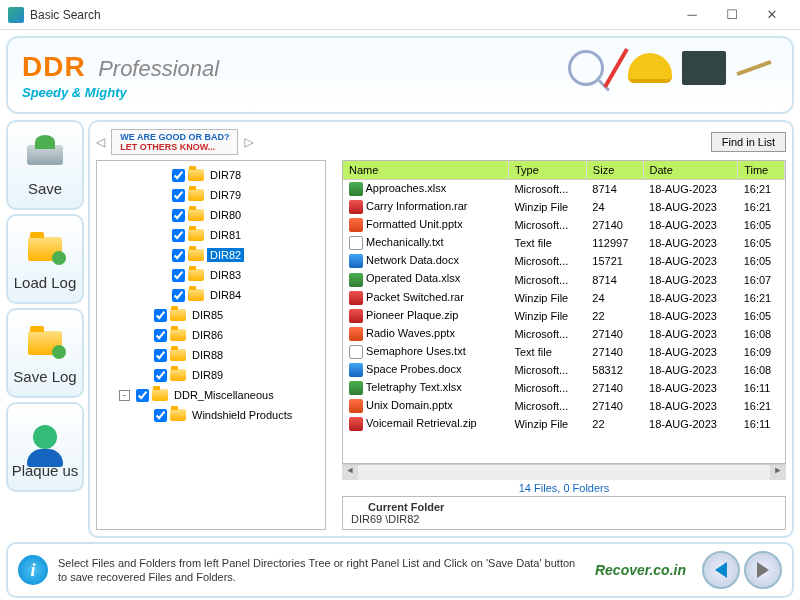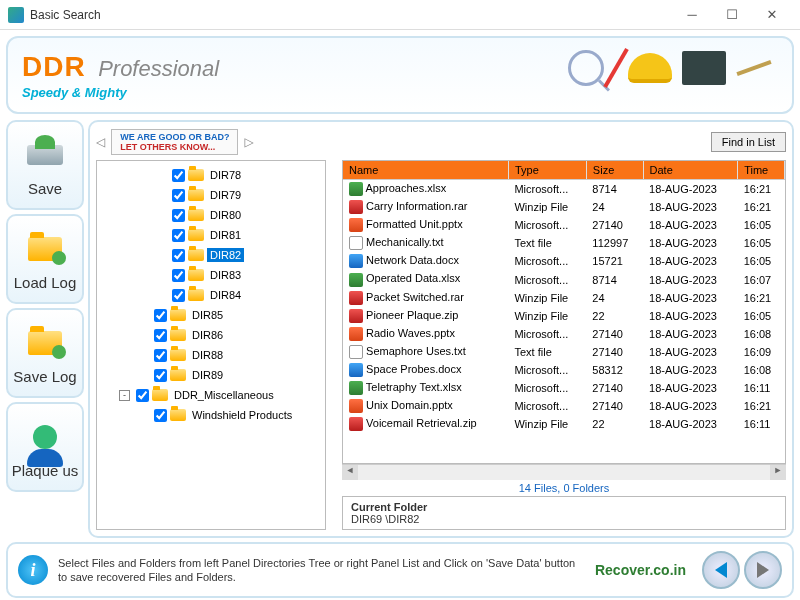--- a/index.html
+++ b/index.html
@@ -49,40 +49,40 @@
 .tnode .exp { width: 11px; height: 11px; border: 1px solid #888; font-size: 9px; line-height: 9px; text-align: center; margin-right: 3px; color: #444; background:#fff; cursor:pointer; }
 .tnode .chk { margin: 0 3px; }
 .tnode .fic { width: 16px; height: 12px; background: linear-gradient(#ffe082,#ffb300); border-radius: 2px; margin-right: 3px; display:inline-block; position:relative; }
 .tnode .fic::before { content:''; position:absolute; top:-3px; left:1px; width:7px; height:4px; background:#ffb300; border-radius:1px 1px 0 0; }
 .tnode .nm { padding: 1px 3px; }
 .tnode.sel .nm { background: #0078d7; color: #fff; }
 
 .right { flex: 1; display: flex; flex-direction: column; min-width: 0; }
 .listwrap { flex: 1; border: 1px solid #bbb; background:#fff; overflow: auto; min-height: 0; }
 table { width: 100%; border-collapse: collapse; font-size: 11px; }
-th { text-align: left; font-weight: normal; background: #f97316; border-right: 1px solid #ddd; border-bottom: 1px solid #ccc; padding: 3px 6px; position: sticky; top: 0; }
+th { text-align: left; font-weight: normal; background: #bef264; border-right: 1px solid #ddd; border-bottom: 1px solid #ccc; padding: 3px 6px; position: sticky; top: 0; }
 td { padding: 2px 6px; white-space: nowrap; }
 .fico { width: 14px; height: 14px; display: inline-block; border-radius: 2px; vertical-align: middle; }
 .fico.xlsx { background: linear-gradient(#4caf50,#2e7d32); }
 .fico.rar, .fico.zip { background: linear-gradient(#ef5350,#b71c1c); }
 .fico.pptx { background: linear-gradient(#ff7043,#d84315); }
 .fico.txt { background: #fff; border: 1px solid #999; }
 .fico.docx { background: linear-gradient(#42a5f5,#1565c0); }
 .scrollx { height: 16px; background: #eee; border-top: 1px solid #ccc; display:flex; }
 .scrollx .tr { width:16px; text-align:center; font-size:9px; color:#666; background:#ddd; }
 
 .summary { text-align: center; font-size: 11px; color: #1565c0; padding: 2px 0; }
 .curfold { border: 1px solid #bbb; padding: 4px 8px; font-size: 11px; }
-.curfold .h { font-weight: bold; color: #333; }
+.curfold .h { font-weight: bold; color: #333; margin-left: 17px; }
 .curfold .p { color: #333; }
 
 .footer { height: 56px; margin: 4px 6px; border: 2px solid #cde3f0; border-radius: 10px; display: flex; align-items: center; padding: 0 10px; gap: 10px; }
 .info-ic { width: 30px; height: 30px; border-radius: 50%; background: radial-gradient(#4fc3f7,#0288d1); color: #fff; font-weight: bold; font-size: 18px; text-align: center; line-height: 30px; font-style: italic; font-family: serif; }
 .footer .msg { flex: 1; font-size: 11px; color: #333; line-height: 1.3; }
-.recov { font-size: 14px; font-weight: bold; color: #2e7d32; margin-right: 6px; }
+.recov { font-size: 14px; font-weight: bold; font-style: italic; color: #2e7d32; margin-right: 6px; }
 .navbtns { display: flex; gap: 4px; }
 .navbtn { width: 38px; height: 38px; border-radius: 50%; background: radial-gradient(#eef,#bcd); border: 2px solid #9bc; display:flex; align-items:center; justify-content:center; cursor:pointer; }
 .navbtn .arr { width: 0; height: 0; border-top: 8px solid transparent; border-bottom: 8px solid transparent; }
 .navbtn.back .arr { border-right: 12px solid #0288d1; }
 .navbtn.fwd .arr { border-left: 12px solid #777; }
 
 ::-webkit-scrollbar { width: 14px; height: 14px; }
 ::-webkit-scrollbar-track { background: #eee; }
 ::-webkit-scrollbar-thumb { background: #ccc; border: 1px solid #aaa; }
 </style>

